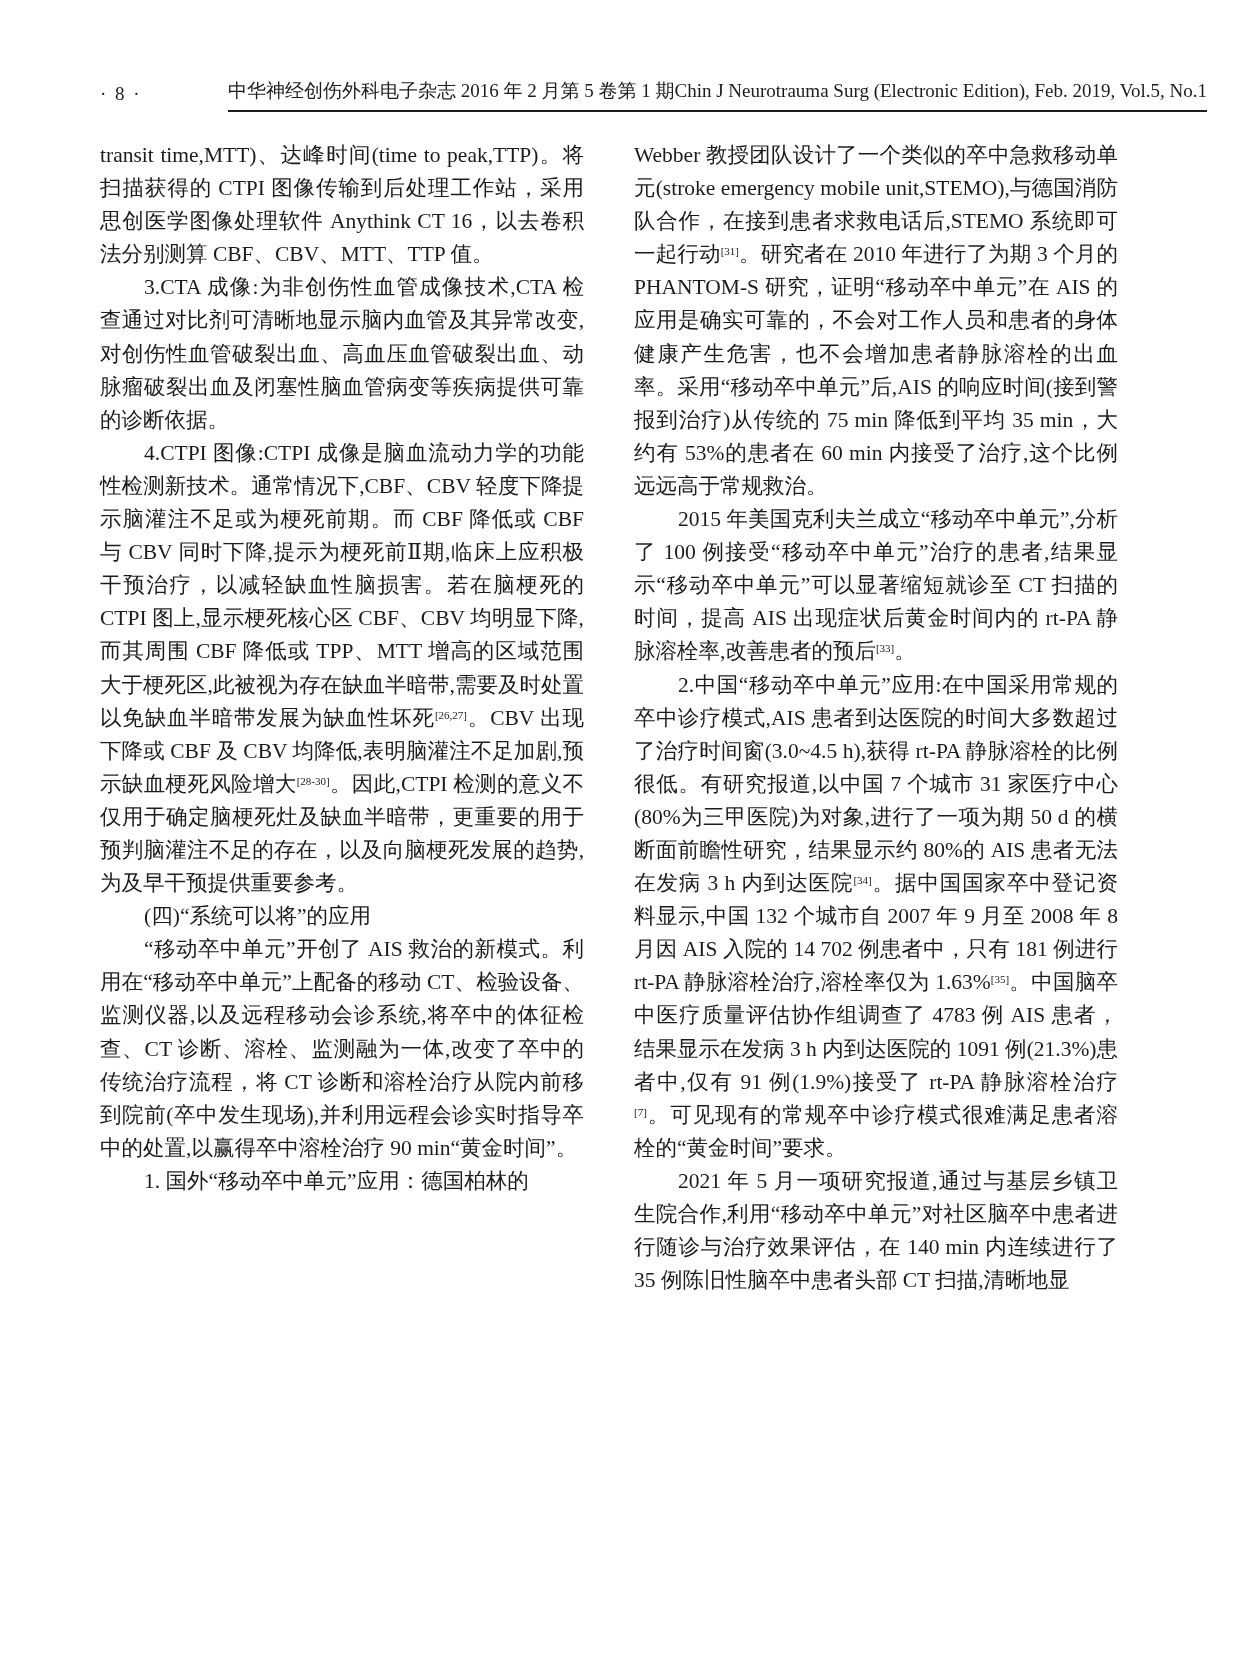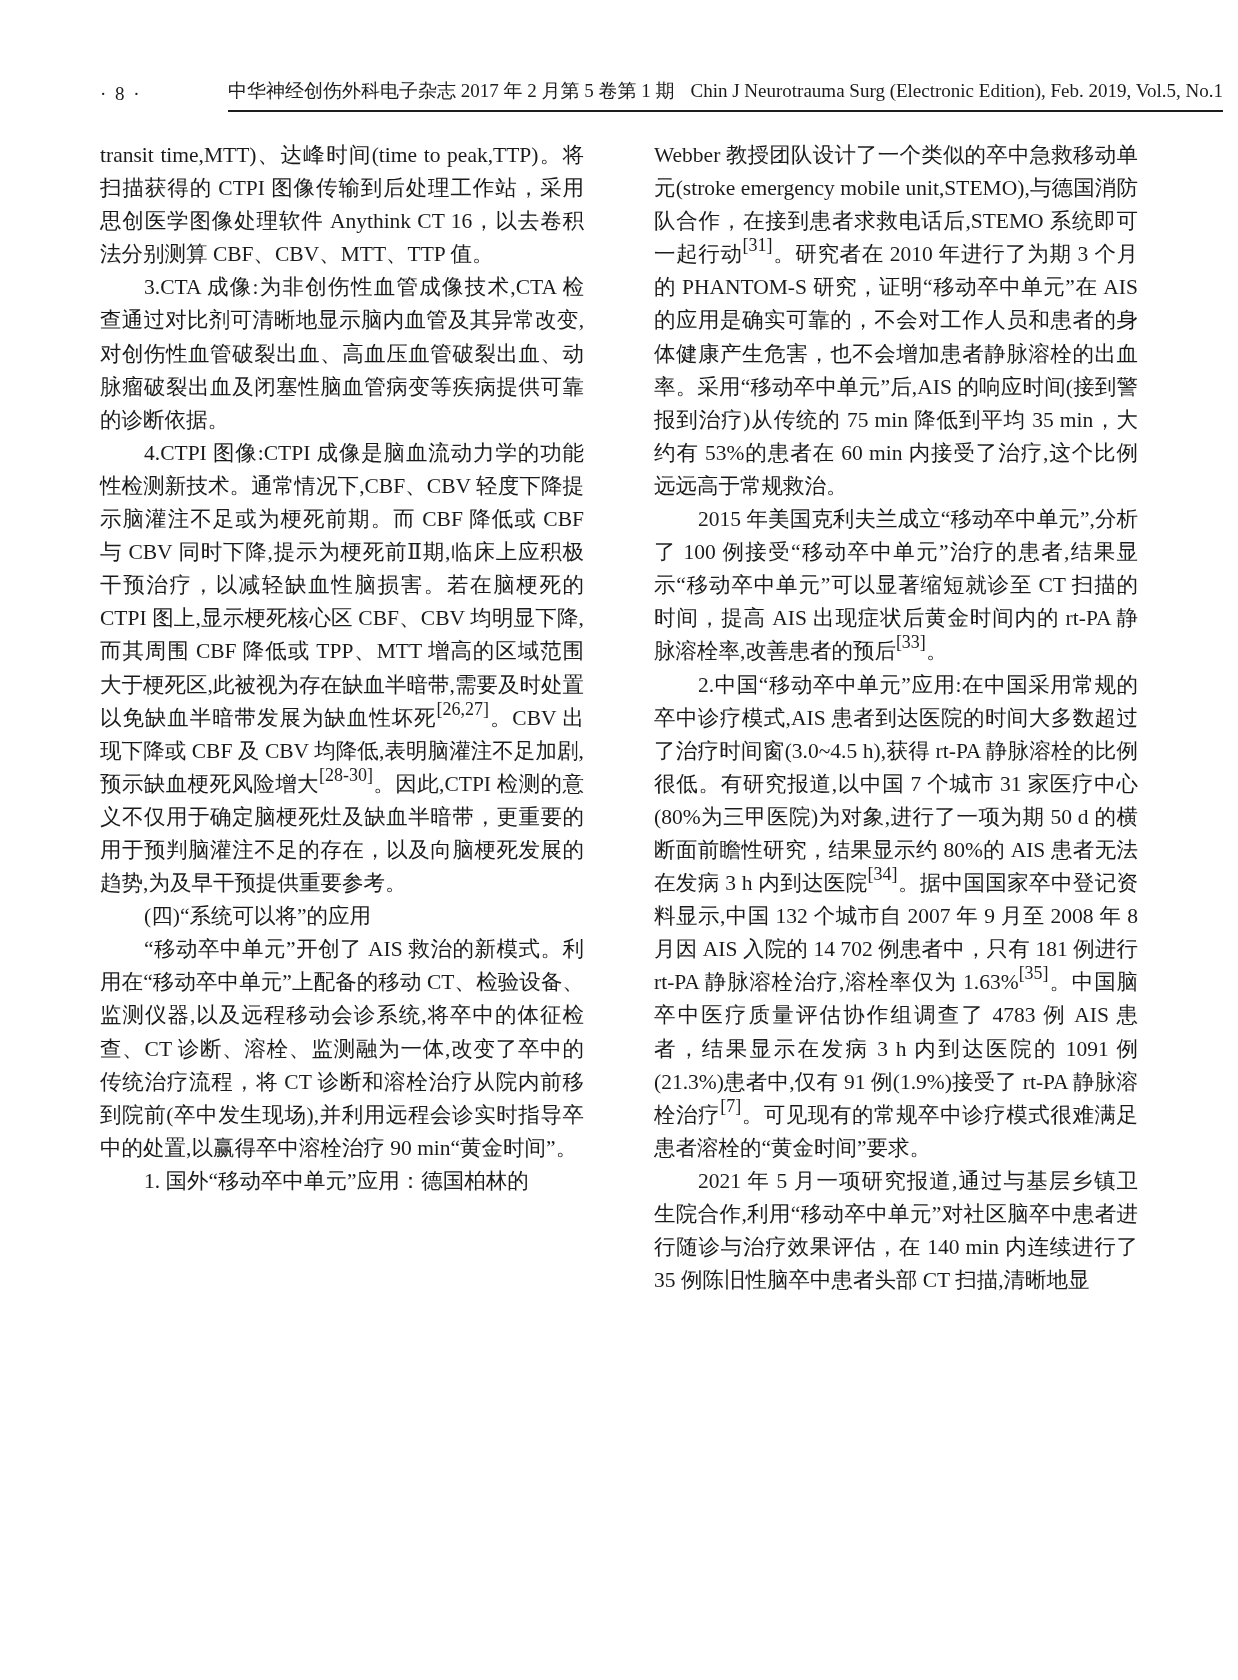--- a/index.html
+++ b/index.html
@@ -24,51 +24,51 @@
     letter-spacing:2px;
     padding-bottom:7px;
     white-space:nowrap;
   }
   .journal-title{
     flex:1;
     border-bottom:2px solid #1d1d1d;
     padding-bottom:6px;
     white-space:nowrap;
   }
-  .journal-title .en{margin-left:16px;}
+  .journal-title .en{}
   .article-body{
     position:absolute;
     top:139px;left:100px;
     display:flex;
-    gap:70px;
+    gap:50px;
   }
   .column{
     width:484px;
     font-size:21.5px;
     line-height:33.1px;
     text-align:justify;
   }
   .para{margin:0;}
   .para.indent{text-indent:2.05em;}
   sup{
-    font-size:18px;
+    font-size:11px;
     line-height:0;
     vertical-align:0.55em;
     letter-spacing:0;
   }
 </style>
 </head>
 <body>
 
 <div class="page">
 
   <div class="page-header">
     <span class="page-number">· 8 ·</span>
     <span class="journal-title">
-      <span class="cn">中华神经创伤外科电子杂志 2017 年 2 月第 5 卷第 1 期</span><span class="en">Chin J Neurotrauma Surg (Electronic Edition), Feb. 2019, Vol.5, No.1</span>
+      <span class="cn">中华神经创伤外科电子杂志 2016 年 2 月第 5 卷第 1 期</span><span class="en">Chin J Neurotrauma Surg (Electronic Edition), Feb. 2019, Vol.5, No.1</span>
     </span>
   </div>
 
   <div class="article-body">
     <div class="column" id="left-col">
         <p class="para">transit time,MTT)、达峰时间(time to peak,TTP)。将扫描获得的 CTPI 图像传输到后处理工作站，采用思创医学图像处理软件 Anythink CT 16，以去卷积法分别测算 CBF、CBV、MTT、TTP 值。</p>
         <p class="para indent">3.CTA 成像:为非创伤性血管成像技术,CTA 检查通过对比剂可清晰地显示脑内血管及其异常改变,对创伤性血管破裂出血、高血压血管破裂出血、动脉瘤破裂出血及闭塞性脑血管病变等疾病提供可靠的诊断依据。</p>
         <p class="para indent">4.CTPI 图像:CTPI 成像是脑血流动力学的功能性检测新技术。通常情况下,CBF、CBV 轻度下降提示脑灌注不足或为梗死前期。而 CBF 降低或 CBF 与 CBV 同时下降,提示为梗死前Ⅱ期,临床上应积极干预治疗，以减轻缺血性脑损害。若在脑梗死的 CTPI 图上,显示梗死核心区 CBF、CBV 均明显下降,而其周围 CBF 降低或 TPP、MTT 增高的区域范围大于梗死区,此被视为存在缺血半暗带,需要及时处置以免缺血半暗带发展为缺血性坏死<sup>[26,27]</sup>。CBV 出现下降或 CBF 及 CBV 均降低,表明脑灌注不足加剧,预示缺血梗死风险增大<sup>[28-30]</sup>。因此,CTPI 检测的意义不仅用于确定脑梗死灶及缺血半暗带，更重要的用于预判脑灌注不足的存在，以及向脑梗死发展的趋势,为及早干预提供重要参考。</p>
         <p class="para indent">(四)“系统可以将”的应用</p>
         <p class="para indent">“移动卒中单元”开创了 AIS 救治的新模式。利用在“移动卒中单元”上配备的移动 CT、检验设备、监测仪器,以及远程移动会诊系统,将卒中的体征检查、CT 诊断、溶栓、监测融为一体,改变了卒中的传统治疗流程，将 CT 诊断和溶栓治疗从院内前移到院前(卒中发生现场),并利用远程会诊实时指导卒中的处置,以赢得卒中溶栓治疗 90 min“黄金时间”。</p>

